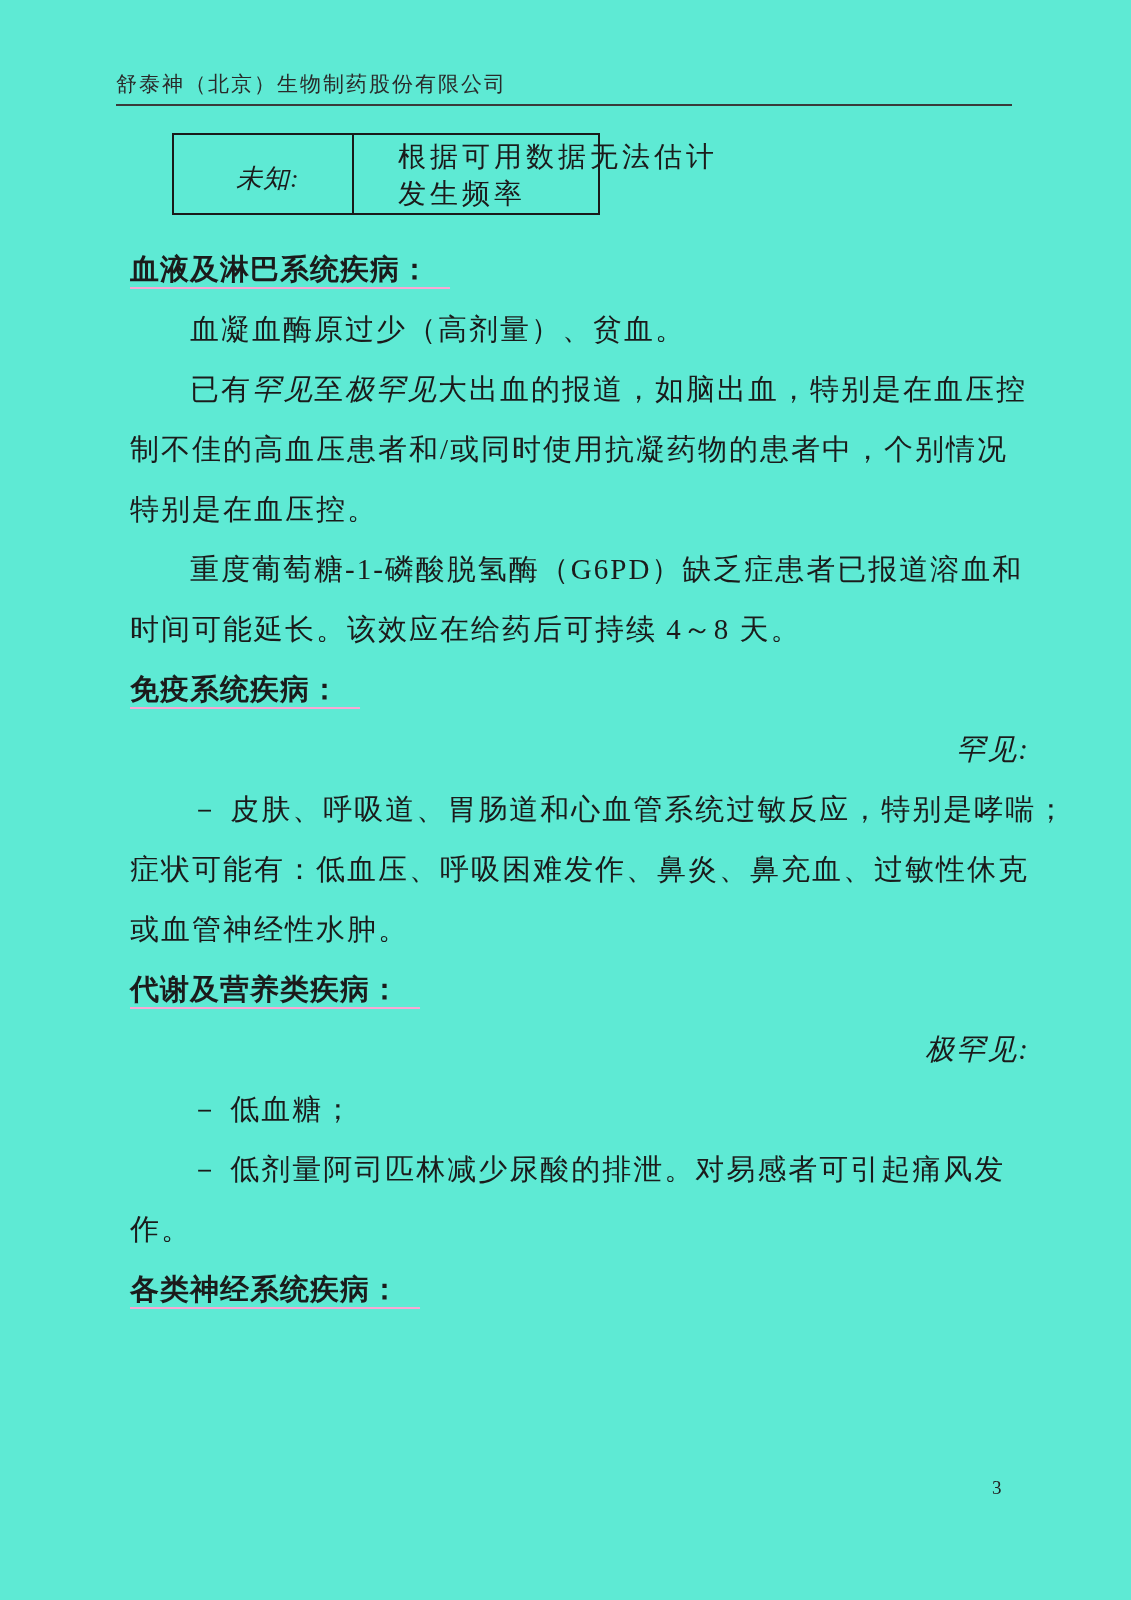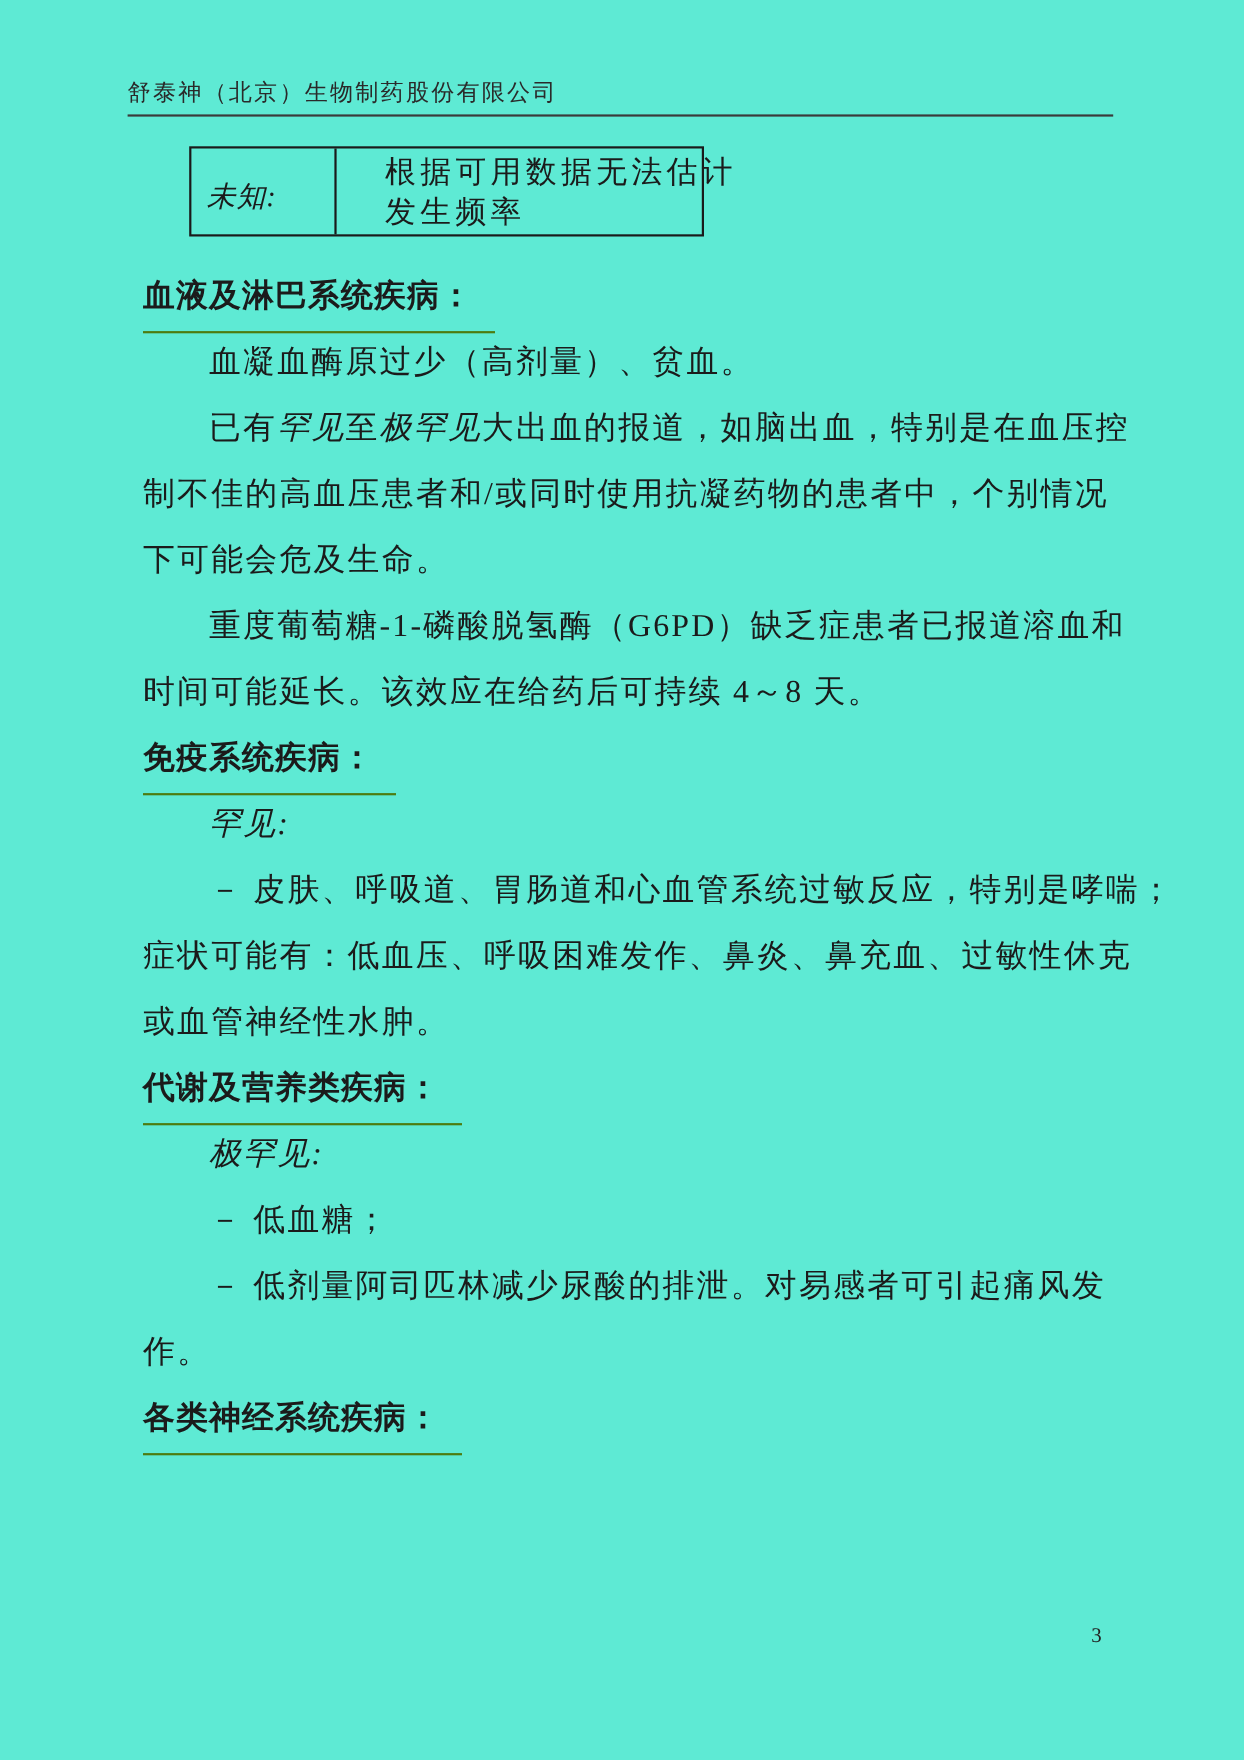--- a/index.html
+++ b/index.html
@@ -17,23 +17,23 @@
     font-size:21px; letter-spacing:2px; color:#2a2a2a;
     white-space:nowrap;
   }
   .header-rule {
     position:absolute; left:116px; top:104px;
     width:896px; height:2px; background:#3a3a3a;
   }
   
   .freq-table {
     position:absolute; left:172px; top:133px;
-    width:468px; height:82px;
+    width:428px; height:82px;
     border:2px solid #1a1a1a;
-    display:flex; box-sizing:border-box;
+    display:flex; box-sizing:border-box;padding-left:48px;
   }
   .freq-cell-label {
     width:132px; flex:0 0 132px;
     border-right:2px solid #1a1a1a;
     display:flex; align-items:center;
     padding-left:14px; box-sizing:border-box;
   }
   .freq-cell-label .it-label {
     font-style:italic; font-size:26px; letter-spacing:1px;
     transform:translateY(4px);
@@ -46,24 +46,24 @@
   }
   
   .body-text {
     position:absolute; left:130px; top:239px; width:900px;
     font-size:29px; line-height:60px; letter-spacing:2px;
   }
   .line { height:60px; white-space:nowrap; }
   .indent { padding-left:60px; }
   .heading { font-weight:bold; letter-spacing:1px; }
   .heading .hl {
-    border-bottom:2px solid #4d7c0f;
-    padding-right:20px; padding-bottom:16px;
+    border-bottom:2px solid #f9a8d4;
+    padding-right:20px; padding-bottom:2px;
   }
-  .it { font-style:italic; }
+  .it { font-style:italic;text-align:right; }
   
   .page-number {
     position:absolute; left:992px; top:1477px;
     font-size:19px; color:#222;
   }
 </style>
 </head>
 <body>
 
 <div class="page">
@@ -82,21 +82,21 @@
   </div>
 
   <div class="body-text">
 
     <div class="line heading"><span class="hl">血液及淋巴系统疾病：</span></div>
 
     <div class="line indent">血凝血酶原过少（高剂量）、贫血。</div>
 
     <div class="line indent"><span>已有</span><span class="it">罕见</span><span>至</span><span class="it">极罕见</span><span>大出血的报道，如脑出血，特别是在血压控</span></div>
     <div class="line">制不佳的高血压患者和/或同时使用抗凝药物的患者中，个别情况</div>
-    <div class="line">下可能会危及生命。</div>
+    <div class="line">特别是在血压控。</div>
 
     <div class="line indent">重度葡萄糖-1-磷酸脱氢酶（G6PD）缺乏症患者已报道溶血和</div>
 
     <div class="line">时间可能延长。该效应在给药后可持续 4～8 天。</div>
 
     <div class="line heading"><span class="hl">免疫系统疾病：</span></div>
 
     <div class="line indent it">罕见:</div>
 
     <div class="line indent">－ 皮肤、呼吸道、胃肠道和心血管系统过敏反应，特别是哮喘；</div>

